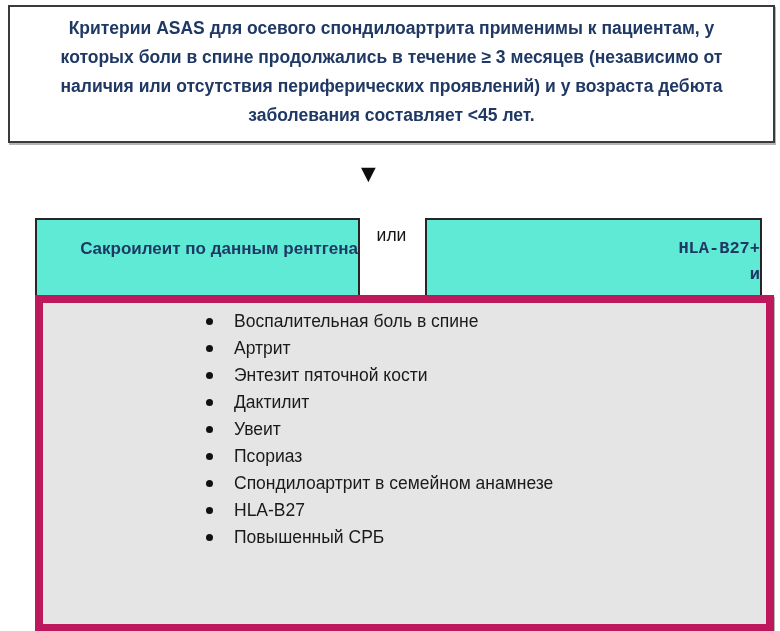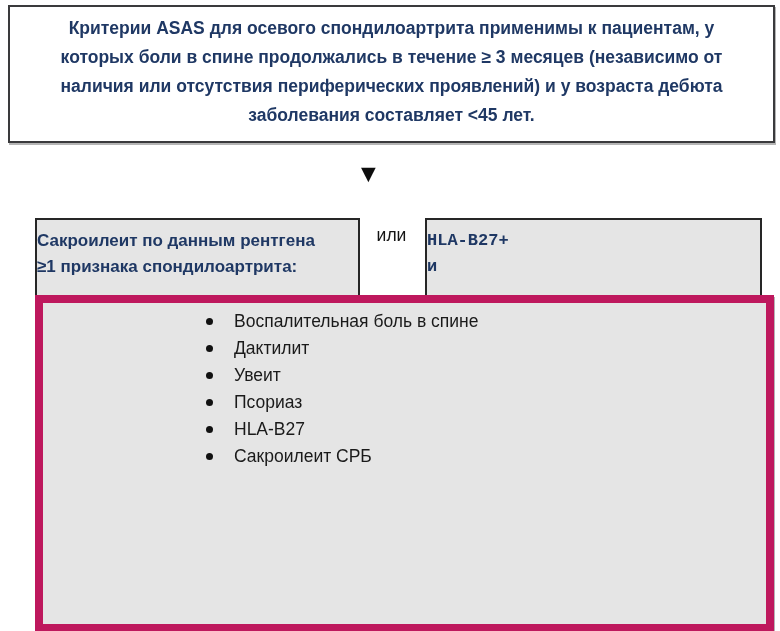--- a/index.html
+++ b/index.html
@@ -43,27 +43,27 @@
     top: 158px;
     font-size: 25px;
     line-height: 30px;
     color: #0d0d0d;
   }
   
   .branch-box {
     position: absolute;
     top: 218px;
     border: 2px solid #262626;
-    background: #e5e5e5;
-    text-align: left;
+    background: #5eead4;
+    text-align: right;
     color: #1F3864;
     font-weight: bold;
     font-size: 17px;
     line-height: 25.5px;
-    padding-top: 8px;
+    padding-top: 16px;
     box-sizing: content-box;
   }
   .branch-box.left  { left: 35px;  width: 321px; height: 75px; }
   .branch-box.right { left: 425px; width: 333px; height: 75px; font-family: Liberation Mono, monospace; }
   .branch-box sup {
     font-size: 11px;
     vertical-align: super;
     line-height: 0;
   }
   .or-connector {
@@ -118,34 +118,36 @@
 <div class="canvas">
 
   <div class="intro-box">
     <p class="intro-text">Критерии ASAS для осевого спондилоартрита применимы к пациентам, у которых боли в спине продолжались в течение ≥ 3 месяцев (независимо от наличия или отсутствия периферических проявлений) и у возраста дебюта заболевания составляет &lt;45 лет.</p>
   </div>
 
   <div class="down-arrow">▼</div>
 
   <div class="branch-box left">
     <div>Сакроилеит по данным рентгена</div>
-    <div>≥1 признака спондилоартрита:</div>
   </div>
 
   <div class="or-connector">или</div>
 
   <div class="branch-box right">
     <div>HLA-B27+</div>
     <div>и</div>
   </div>
 
   <div class="features-box">
     <ul class="features-list">
       <li>Воспалительная боль в спине</li>
+      <li>Артрит</li>
+      <li>Энтезит пяточной кости</li>
       <li>Дактилит</li>
       <li>Увеит</li>
       <li>Псориаз</li>
+      <li>Спондилоартрит в семейном анамнезе</li>
       <li>HLA-B27</li>
-      <li>Сакроилеит СРБ</li>
+      <li>Повышенный СРБ</li>
     </ul>
   </div>
 
 </div>
 
 </body></html>

